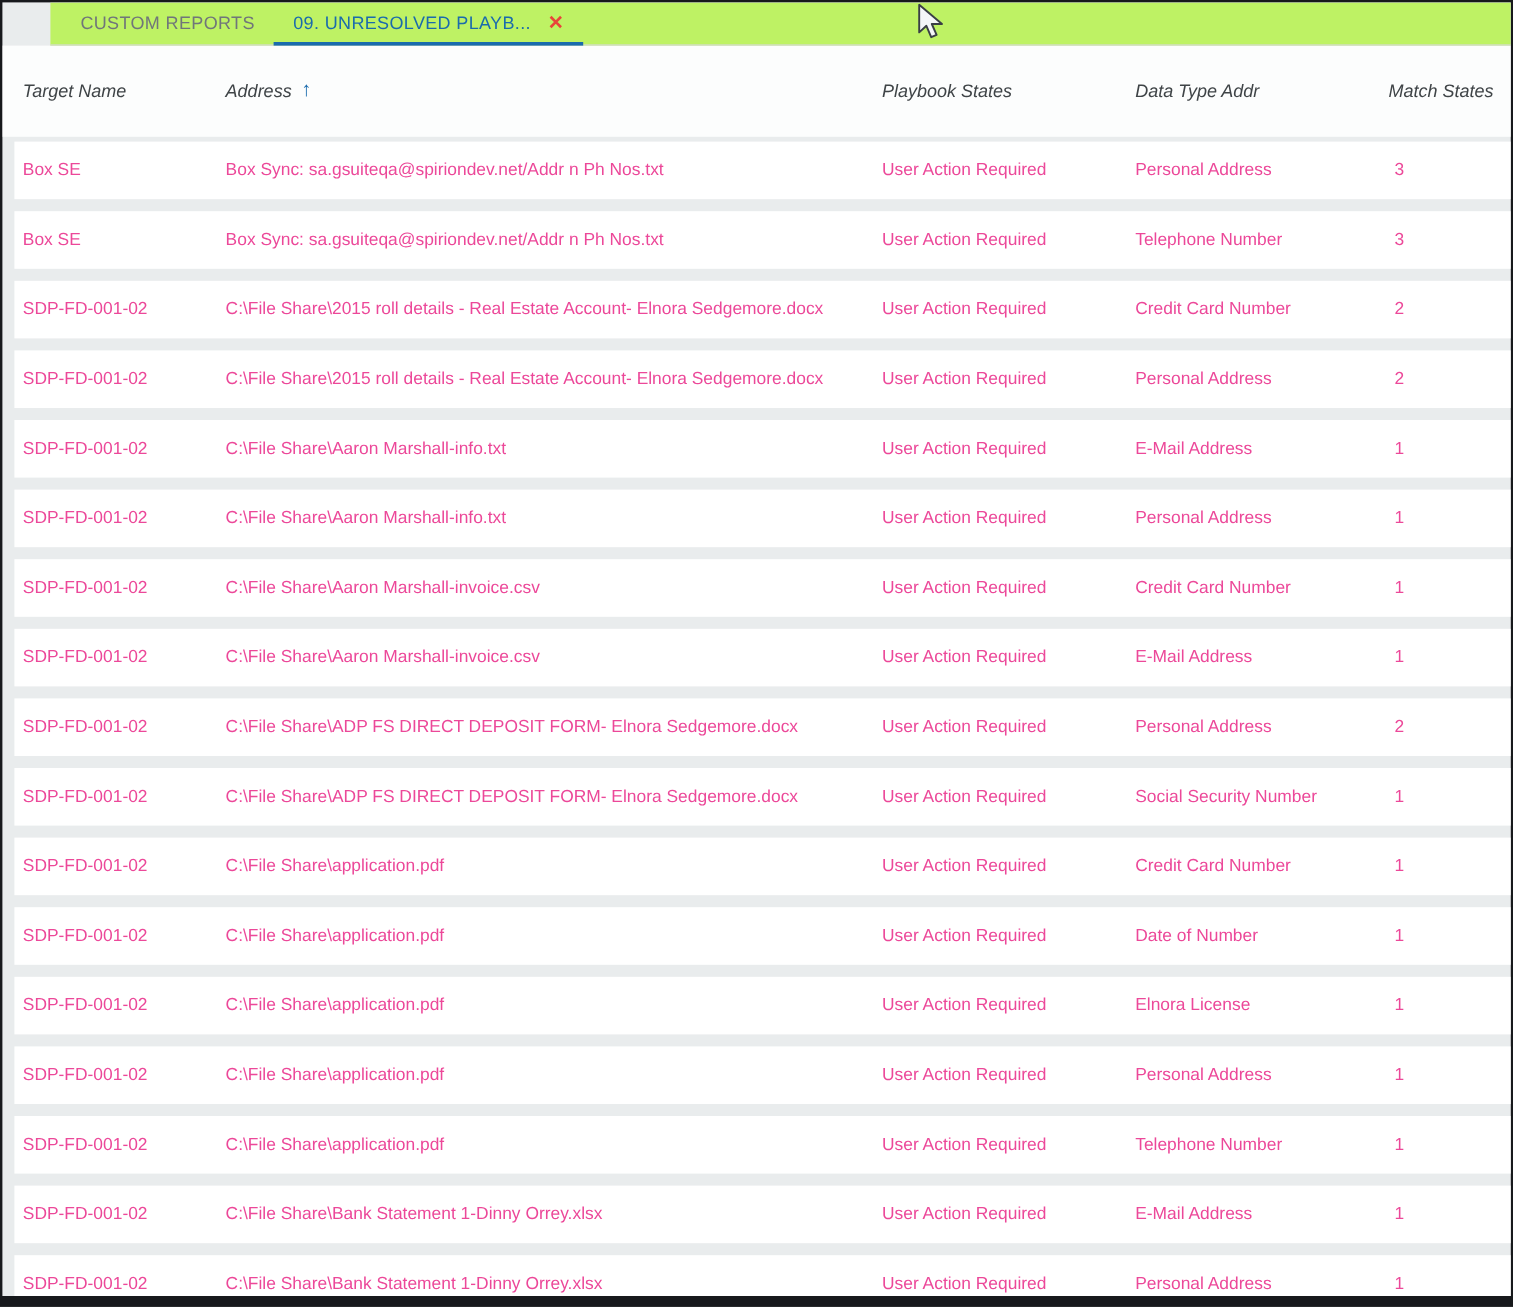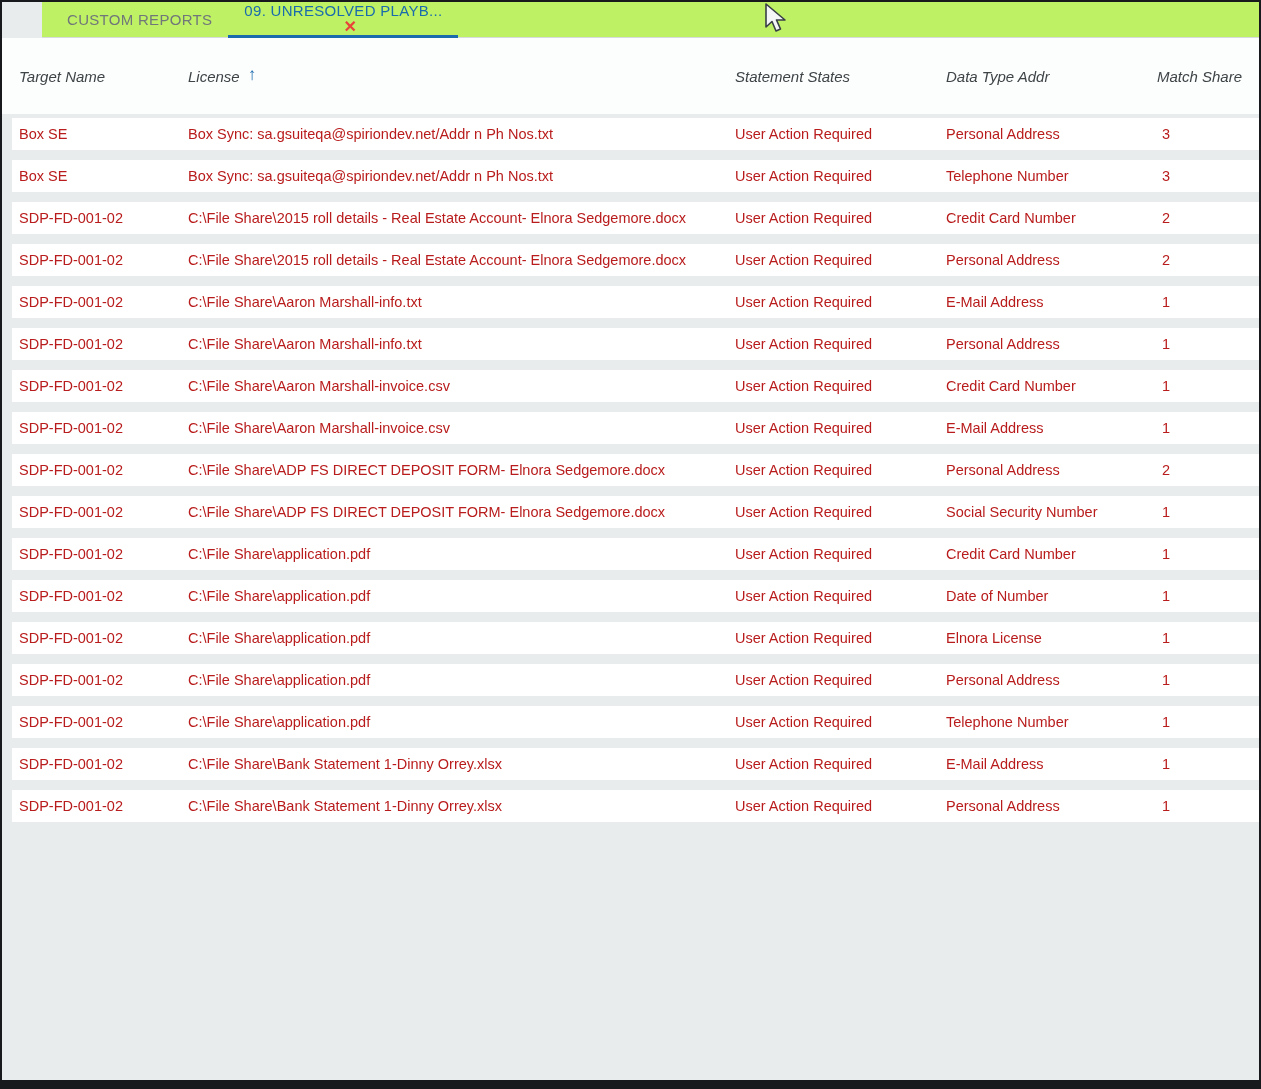--- a/index.html
+++ b/index.html
@@ -19,21 +19,21 @@
   .tabbar {
     position:relative; height:36px; background:#bef264;
     border-bottom:1px solid #d7dadb;
     display:flex; align-items:stretch; padding-left:9px;margin-left:40px;
   }
   .tab {
     display:flex; align-items:center; padding:0 16px;
     font-size:15px; letter-spacing:0.3px; color:#70767a; cursor:pointer;
     white-space:nowrap; position:relative;
   }
-  .tab.active { color:#1a6bad;flex-direction:column; }
+  .tab.active { color:#1a6bad; }
   .tab.active::after {
     content:""; position:absolute; left:0; right:0; bottom:-1px; height:3px;
     background:#1a6bad;
   }
   .tab .close {
     margin-left:14px; color:#e8443a; font-size:16px; font-weight:bold; line-height:1;
   }
 
   
   .thead {
@@ -41,24 +41,24 @@
     display:grid; grid-template-columns:169px 547px 211px 211px 1fr;
     align-items:center; padding-left:17px;
     font-size:15px; color:#3f4447;font-style:italic;
   }
   .th { display:flex; align-items:center; gap:8px; }
   .sort-arrow { color:#1a6bad; font-size:17px; font-weight:bold; transform:translateY(-1px); }
 
   
   .tbody { padding-top:4px; }
   .row {
-    margin:0 0 10px 10px; height:32px; background:#ffffff;
+    margin:0 0 10px 10px; height:48px; background:#ffffff;
     display:grid; grid-template-columns:169px 547px 211px 211px 1fr;
     align-items:center; padding-left:7px;
-    font-size:14.5px; color:#b91c1c;
+    font-size:14.5px; color:#ec4899;
   }
   .cell { white-space:nowrap; overflow:hidden; text-overflow:ellipsis; padding-right:10px; }
   .cell-match_count { padding-left:5px; }
 
   
   .bottom-bar {
     position:absolute; left:0; bottom:0; width:1261px; height:9px; background:#17191c;
   }
 
   
@@ -78,31 +78,31 @@
         <span>09. UNRESOLVED PLAYB...</span>
         <span class="close">✕</span>
       </div>
     </div>
 
     <div class="thead">
       <div class="th">
         <span>Target Name</span>
       </div>
       <div class="th">
-        <span>License</span>
+        <span>Address</span>
         <span class="sort-arrow">↑</span>
       </div>
       <div class="th">
-        <span>Statement States</span>
+        <span>Playbook States</span>
       </div>
       <div class="th">
         <span>Data Type Addr</span>
       </div>
       <div class="th">
-        <span>Match Share</span>
+        <span>Match States</span>
       </div>
     </div>
 
     <div class="tbody" id="tbody">
         <div class="row">
           <div class="cell cell-target">Box SE</div>
           <div class="cell cell-location">Box Sync: sa.gsuiteqa@spiriondev.net/Addr n Ph Nos.txt</div>
           <div class="cell cell-state">User Action Required</div>
           <div class="cell cell-data_type">Personal Address</div>
           <div class="cell cell-match_count">3</div>

